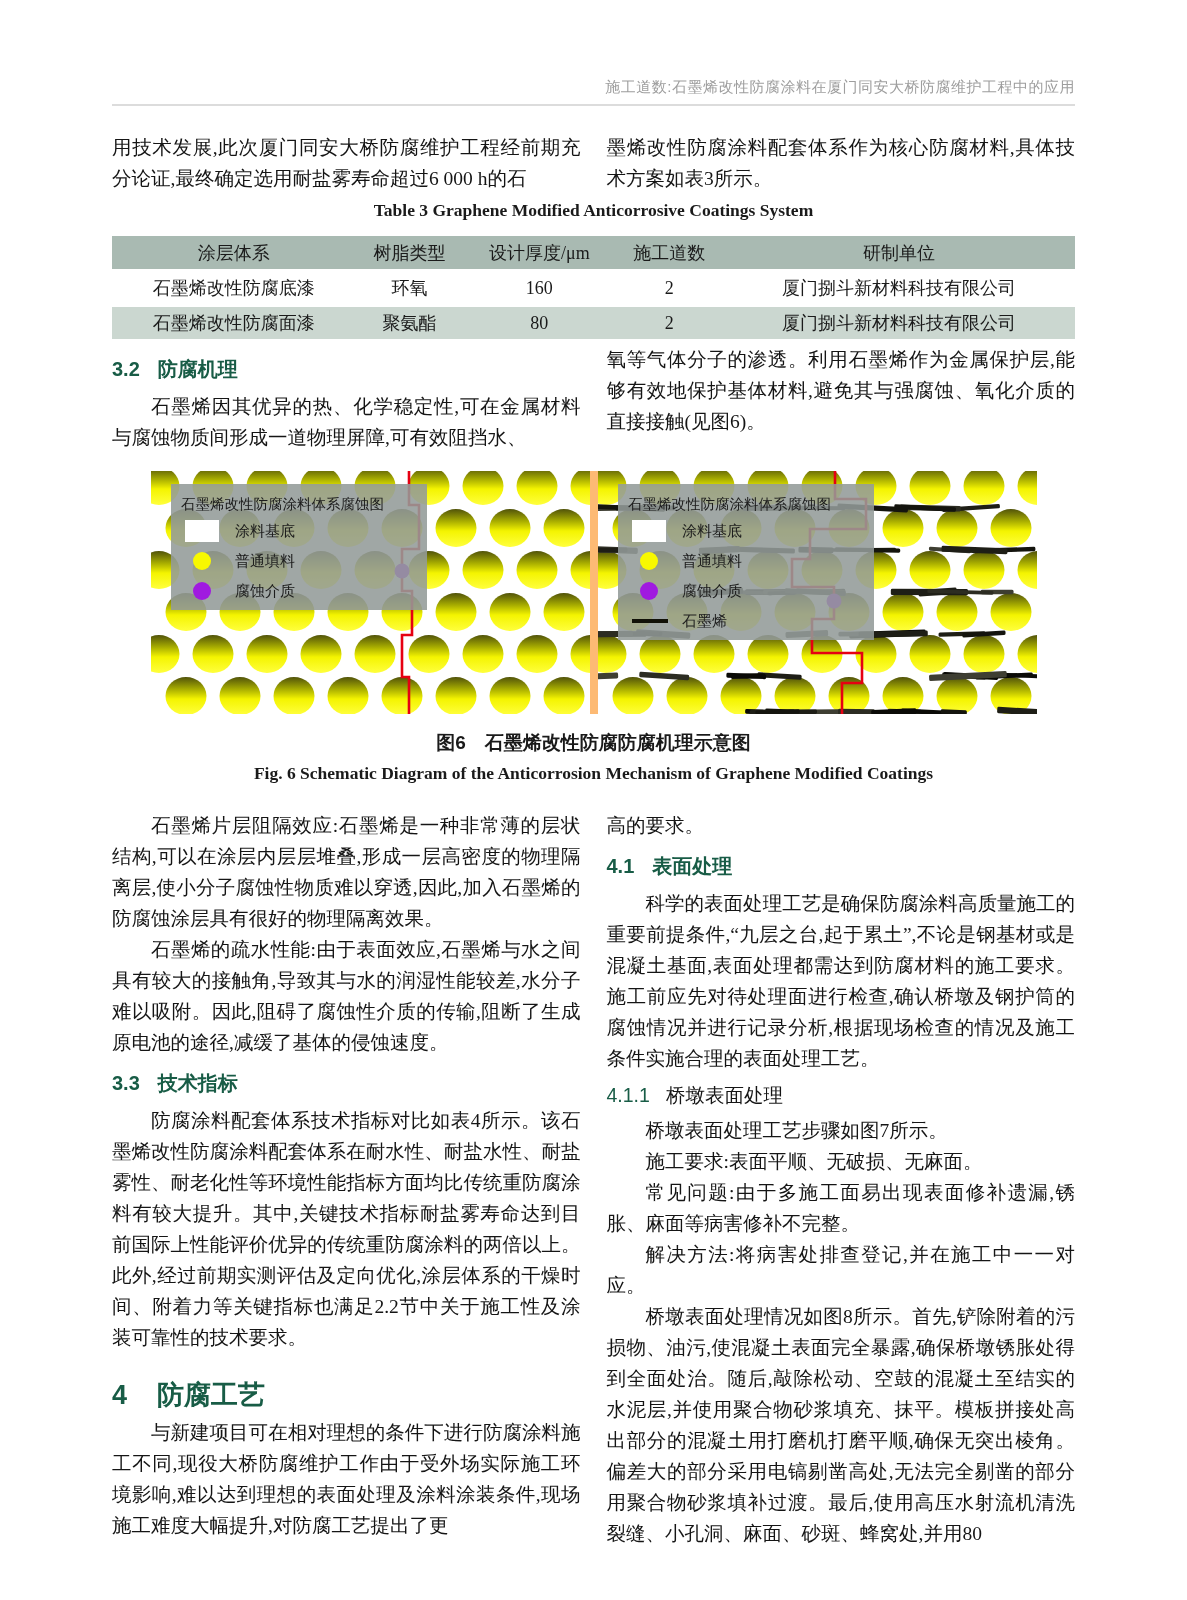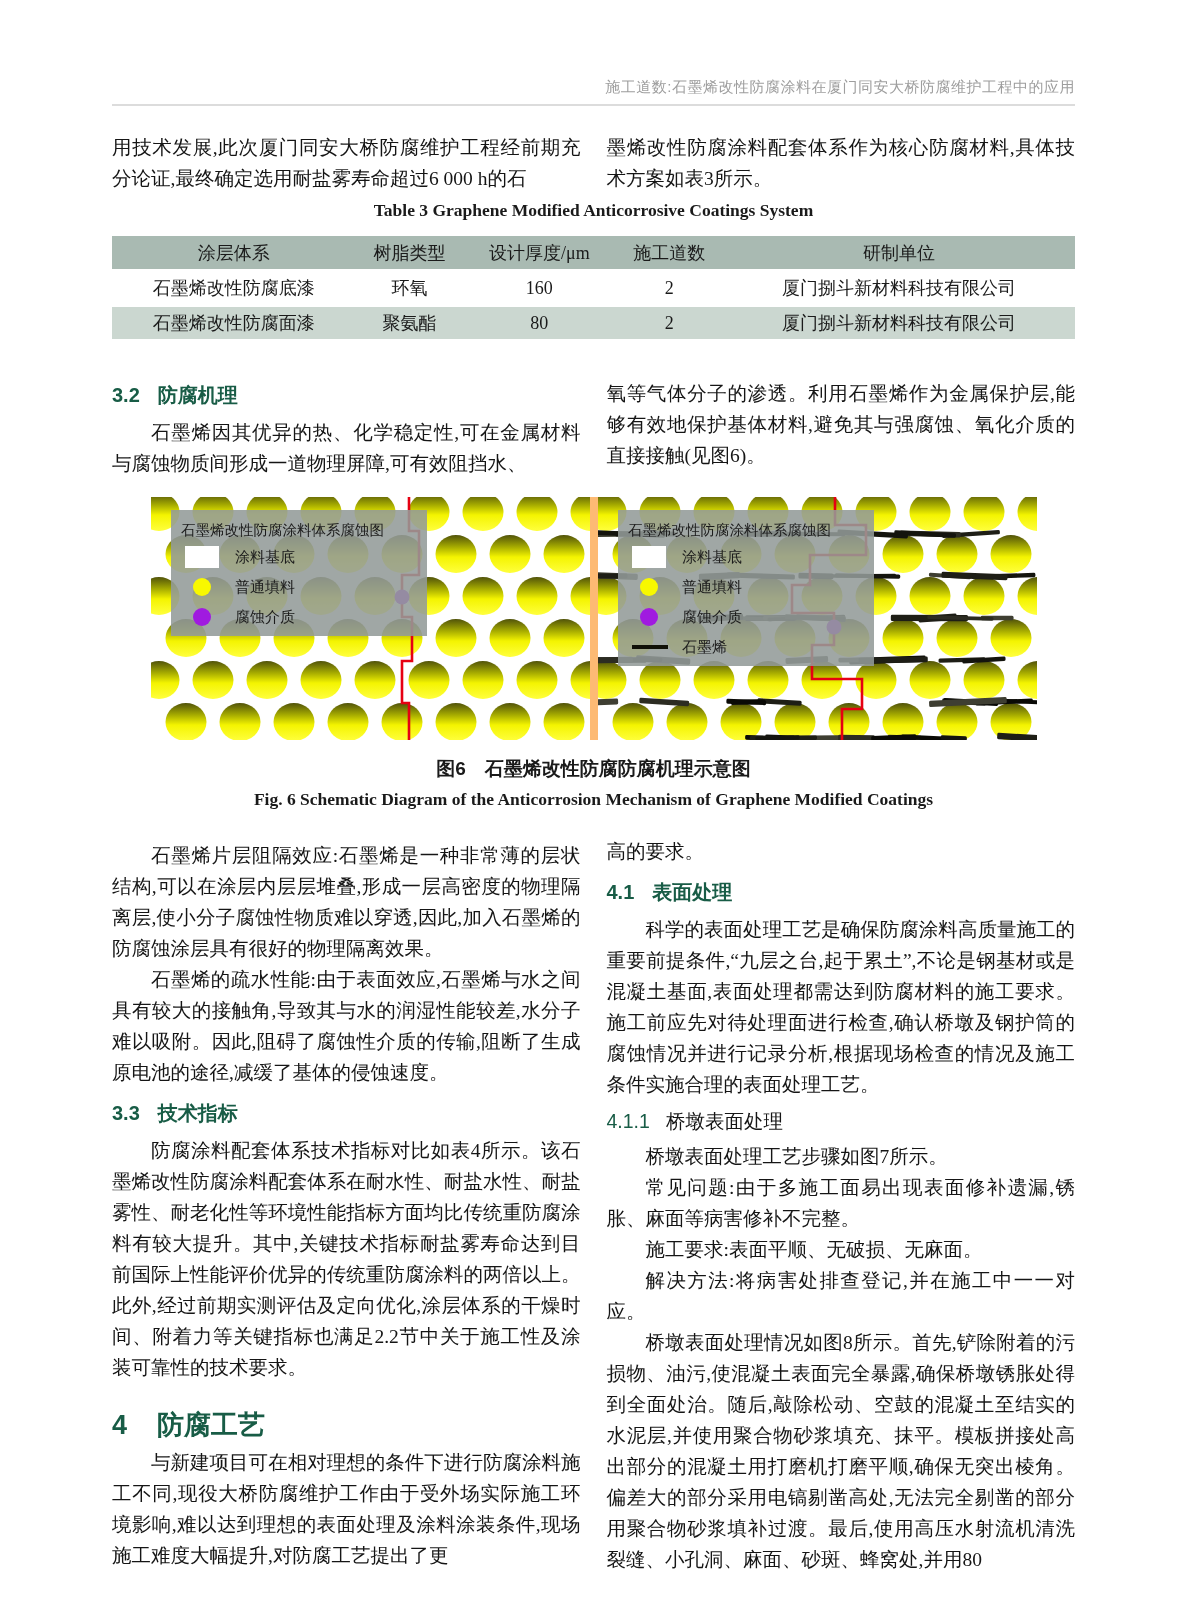--- a/index.html
+++ b/index.html
@@ -16,21 +16,21 @@
   }
   
   .running-head {
     text-align:right; font-size:15px; color:var(--header_gray);
     font-family:"Liberation Sans","DejaVu Sans",sans-serif;
     letter-spacing:0.5px;
   }
   .head-rule { border:none; border-top:2px solid var(--rule); margin-top:7px; }
 
   
-  .cols { display:flex; gap:26px;align-items:center; }
+  .cols { display:flex; gap:26px; }
   .col { flex:1 1 0; }
 
   .para {
     font-size:19.5px; line-height:31px; text-align:justify;
     text-indent:2em; color:#151515;
   }
   .para.noindent { text-indent:0; }
 
   .intro { margin-top:26px; }
 
@@ -56,21 +56,21 @@
   .h-h1 { font-family:"Liberation Sans","DejaVu Sans",sans-serif; color:var(--green);
           font-size:27px; font-weight:bold; margin:24px 0 4px 0; }
   .h-h1 .hnum { margin-right:30px; }
   .h-h2 { font-family:"Liberation Sans","DejaVu Sans",sans-serif; color:var(--green);
           font-size:20px; font-weight:bold; margin:12px 0 8px 0; }
   .h-h2 .hnum { margin-right:18px; }
   .h-h3 { font-size:19.5px; margin:8px 0 6px 0; }
   .h-h3 .hnum { color:var(--green); font-family:Liberation Sans, sans-serif; margin-right:16px; }
   .h-h3 .htxt { color:#151515; }
 
-  .sec32 { margin-top:28px; }
+  .sec32 { margin-top:2px; }
 
   
   .figure-wrap { margin-top:18px; display:flex; justify-content:center; }
   .figure-panels { display:flex; gap:8px; background:#fdba74; }
   .figure-panels svg { display:block; overflow:hidden; background:#ffffff; }
   .fig-cap-zh {
     margin-top:16px; text-align:center; font-size:19px; font-weight:bold;
     font-family:"Liberation Sans","DejaVu Sans",sans-serif;
   }
   .fig-cap-en { margin-top:7px; text-align:center; font-size:17.5px; font-weight:bold; }
@@ -363,20 +363,20 @@
         <p class="para">防腐涂料配套体系技术指标对比如表4所示。该石墨烯改性防腐涂料配套体系在耐水性、耐盐水性、耐盐雾性、耐老化性等环境性能指标方面均比传统重防腐涂料有较大提升。其中,关键技术指标耐盐雾寿命达到目前国际上性能评价优异的传统重防腐涂料的两倍以上。此外,经过前期实测评估及定向优化,涂层体系的干燥时间、附着力等关键指标也满足2.2节中关于施工性及涂装可靠性的技术要求。</p>
         <div class="h-h1"><span class="hnum">4</span><span class="htxt">防腐工艺</span></div>
         <p class="para">与新建项目可在相对理想的条件下进行防腐涂料施工不同,现役大桥防腐维护工作由于受外场实际施工环境影响,难以达到理想的表面处理及涂料涂装条件,现场施工难度大幅提升,对防腐工艺提出了更</p>
       </div>
     <div class="col">
         <p class="para noindent">高的要求。</p>
         <div class="h-h2"><span class="hnum">4.1</span><span class="htxt">表面处理</span></div>
         <p class="para">科学的表面处理工艺是确保防腐涂料高质量施工的重要前提条件,“九层之台,起于累土”,不论是钢基材或是混凝土基面,表面处理都需达到防腐材料的施工要求。施工前应先对待处理面进行检查,确认桥墩及钢护筒的腐蚀情况并进行记录分析,根据现场检查的情况及施工条件实施合理的表面处理工艺。</p>
         <div class="h-h3"><span class="hnum">4.1.1</span><span class="htxt">桥墩表面处理</span></div>
         <p class="para">桥墩表面处理工艺步骤如图7所示。</p>
+        <p class="para">施工要求:表面平顺、无破损、无麻面。</p>
         <p class="para">常见问题:由于多施工面易出现表面修补遗漏,锈胀、麻面等病害修补不完整。</p>
-        <p class="para">施工要求:表面平顺、无破损、无麻面。</p>
         <p class="para">解决方法:将病害处排查登记,并在施工中一一对应。</p>
         <p class="para">桥墩表面处理情况如图8所示。首先,铲除附着的污损物、油污,使混凝土表面完全暴露,确保桥墩锈胀处得到全面处治。随后,敲除松动、空鼓的混凝土至结实的水泥层,并使用聚合物砂浆填充、抹平。模板拼接处高出部分的混凝土用打磨机打磨平顺,确保无突出棱角。偏差大的部分采用电镐剔凿高处,无法完全剔凿的部分用聚合物砂浆填补过渡。最后,使用高压水射流机清洗裂缝、小孔洞、麻面、砂斑、蜂窝处,并用80</p>
       </div>
   </div>
 
 </div>
 
 </body></html>

